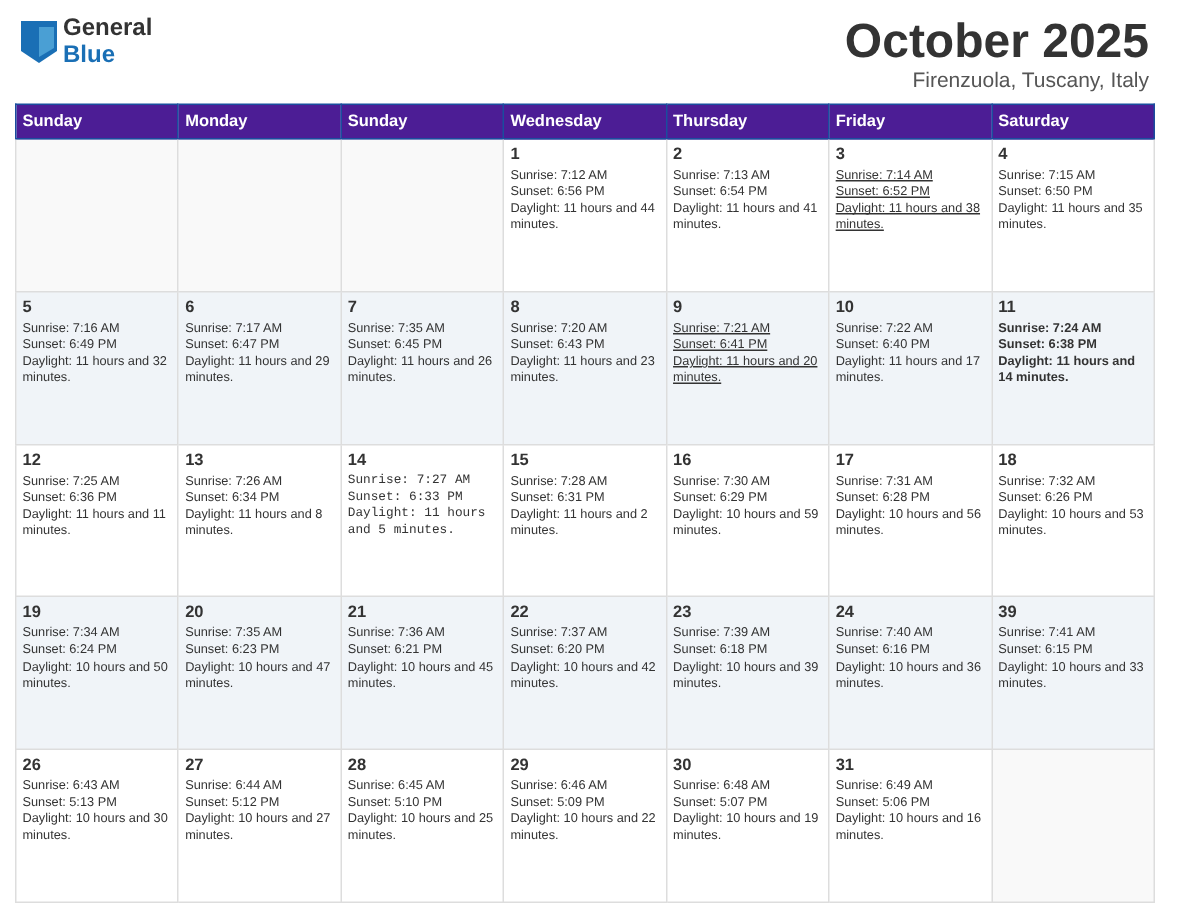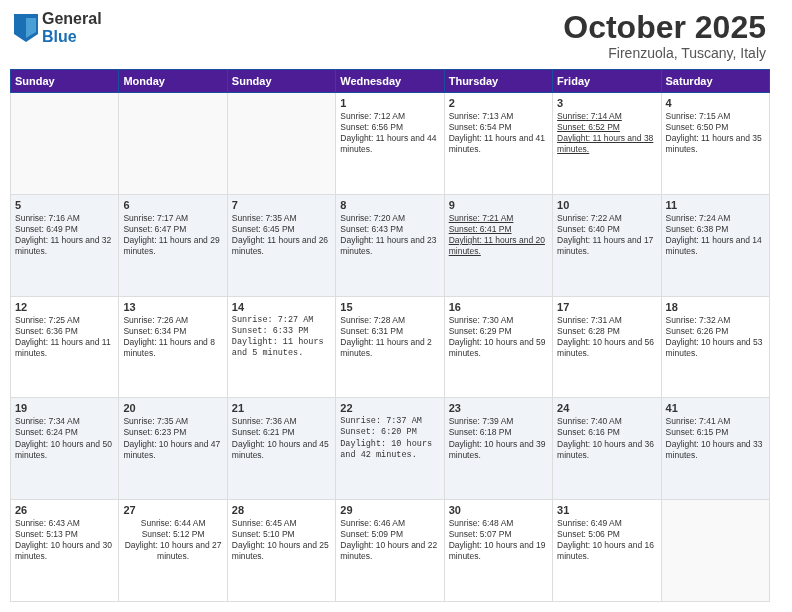--- a/index.html
+++ b/index.html
@@ -201,21 +201,21 @@
 Daylight: 11 hours and 20 minutes.</div>
           </td>
           <td class="alt-row">
             <div class="day-num">10</div>
             <div class="day-info" style="white-space: pre-line;">Sunrise: 7:22 AM
 Sunset: 6:40 PM
 Daylight: 11 hours and 17 minutes.</div>
           </td>
           <td class="alt-row">
             <div class="day-num">11</div>
-            <div class="day-info" style="white-space: pre-line;">Sunrise: 7:24 AM
+            <div class="day-info" style="white-space: pre-line; font-weight: bold;">Sunrise: 7:24 AM
 Sunset: 6:38 PM
 Daylight: 11 hours and 14 minutes.</div>
           </td>
         </tr>
         <tr>
           <td>
             <div class="day-num">12</div>
             <div class="day-info" style="white-space: pre-line;">Sunrise: 7:25 AM
 Sunset: 6:36 PM
 Daylight: 11 hours and 11 minutes.</div>
@@ -271,53 +271,53 @@
 Daylight: 10 hours and 47 minutes.</div>
           </td>
           <td class="alt-row">
             <div class="day-num">21</div>
             <div class="day-info" style="white-space: pre-line;">Sunrise: 7:36 AM
 Sunset: 6:21 PM
 Daylight: 10 hours and 45 minutes.</div>
           </td>
           <td class="alt-row">
             <div class="day-num">22</div>
-            <div class="day-info" style="white-space: pre-line; font-family: Liberation Mono, monospace;">Sunrise: 7:37 AM
+            <div class="day-info" style="white-space: pre-line;">Sunrise: 7:37 AM
 Sunset: 6:20 PM
 Daylight: 10 hours and 42 minutes.</div>
           </td>
           <td class="alt-row">
             <div class="day-num">23</div>
             <div class="day-info" style="white-space: pre-line;">Sunrise: 7:39 AM
 Sunset: 6:18 PM
 Daylight: 10 hours and 39 minutes.</div>
           </td>
           <td class="alt-row">
             <div class="day-num">24</div>
             <div class="day-info" style="white-space: pre-line;">Sunrise: 7:40 AM
 Sunset: 6:16 PM
 Daylight: 10 hours and 36 minutes.</div>
           </td>
           <td class="alt-row">
-            <div class="day-num">41</div>
+            <div class="day-num">39</div>
             <div class="day-info" style="white-space: pre-line;">Sunrise: 7:41 AM
 Sunset: 6:15 PM
 Daylight: 10 hours and 33 minutes.</div>
           </td>
         </tr>
         <tr>
           <td>
             <div class="day-num">26</div>
             <div class="day-info" style="white-space: pre-line;">Sunrise: 6:43 AM
 Sunset: 5:13 PM
 Daylight: 10 hours and 30 minutes.</div>
           </td>
           <td>
             <div class="day-num">27</div>
-            <div class="day-info" style="white-space: pre-line; text-align: center;">Sunrise: 6:44 AM
+            <div class="day-info" style="white-space: pre-line;">Sunrise: 6:44 AM
 Sunset: 5:12 PM
 Daylight: 10 hours and 27 minutes.</div>
           </td>
           <td>
             <div class="day-num">28</div>
             <div class="day-info" style="white-space: pre-line;">Sunrise: 6:45 AM
 Sunset: 5:10 PM
 Daylight: 10 hours and 25 minutes.</div>
           </td>
           <td>

